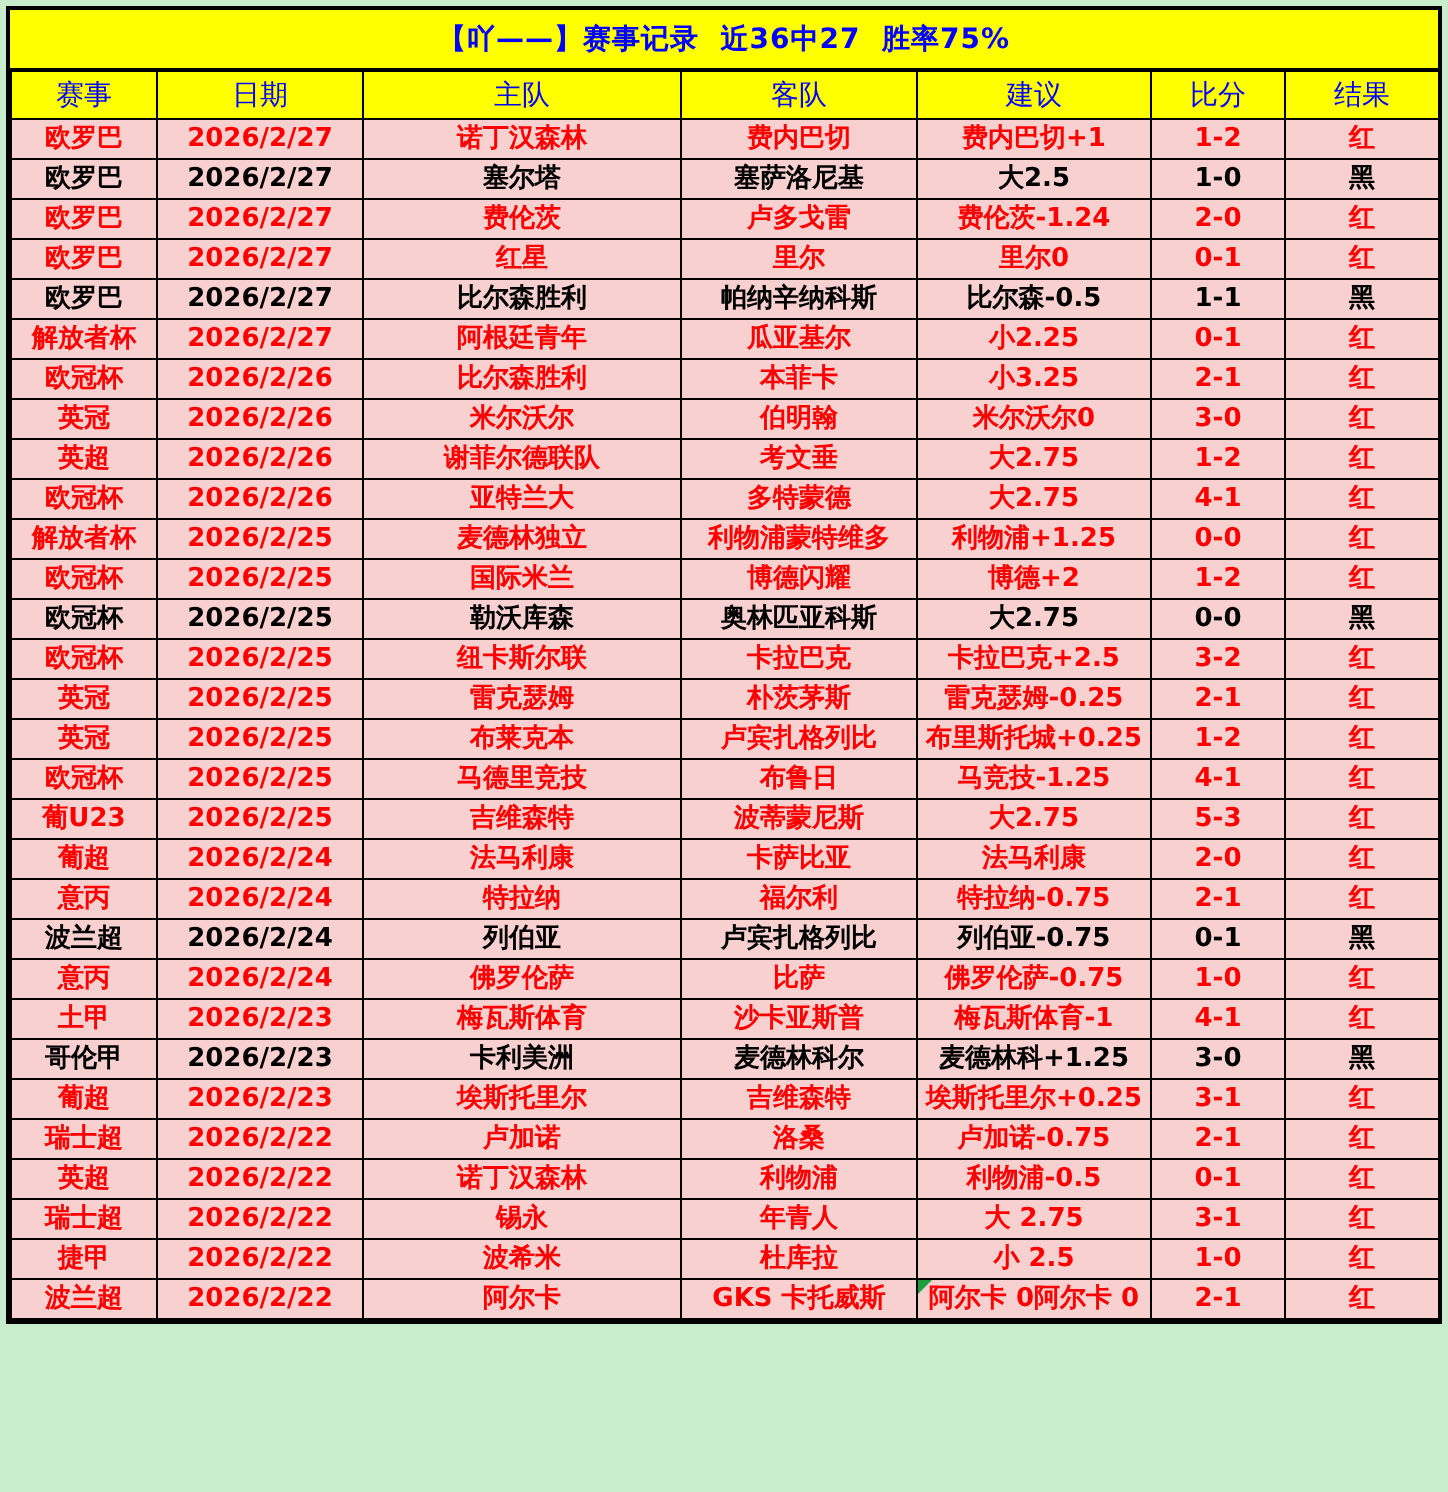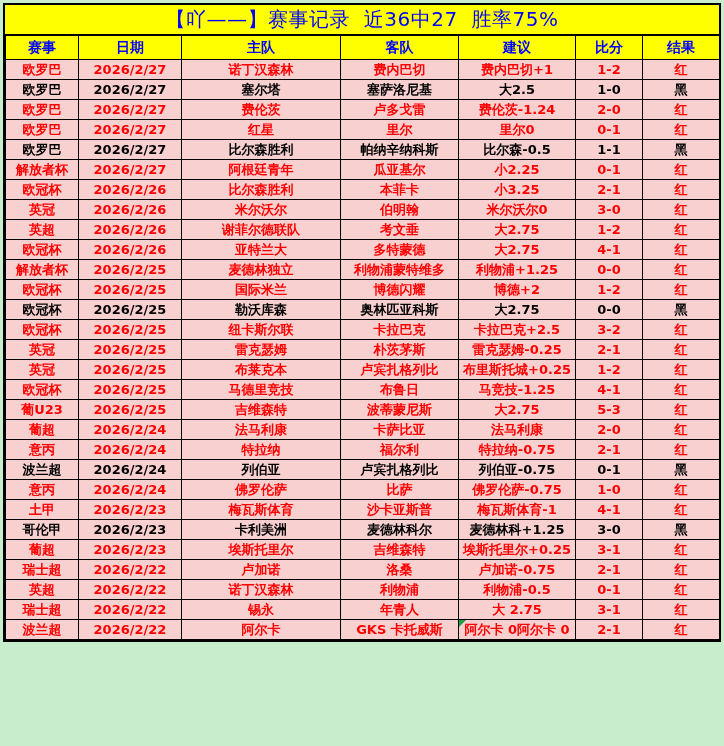--- a/index.html
+++ b/index.html
@@ -8,33 +8,33 @@
     background: var(--page-bg, #c7edcc);
     font-family: "DejaVu Sans", "Liberation Sans", sans-serif;
   }
   .sheet {
     position:absolute; top:3px; left:3px; width:718px;
     border:2px solid #000; background: var(--row-bg, #f8d0d0);
   }
   .title-bar {
     height:30px; background: var(--title-bg, #ffff00);
     color: var(--title-fg, #0000ff);
-    font-size:20px; font-weight:normal;
+    font-size:14px; font-weight:bold;
     display:flex; align-items:center; justify-content:center;
     white-space:pre; border-bottom:1px solid #000;
     letter-spacing:0.5px;
   }
   table { border-collapse:collapse; table-layout:fixed; width:100%; }
   th, td {
     border:1px solid #000; text-align:center; vertical-align:middle;
     overflow:hidden; white-space:pre;
   }
   thead th {
     height:24px; background: var(--title-bg, #ffff00);
-    color: var(--title-fg, #0000ff); font-size:14px; font-weight:bold;
+    color: var(--title-fg, #0000ff); font-size:14px; font-weight:normal;
   }
   tbody td {
     height:19px; font-size:13px; font-weight:600; line-height:19px;
     background: var(--row-bg, #f8d0d0);
   }
   tr.red  td { color: var(--red, #ff0000); }
   tr.black td { color: var(--black, #000000); }
   .marker {
     position:absolute; top:0; left:0; width:0; height:0;
     border-top:7px solid var(--marker-green, #1e9e3e);
@@ -314,20 +314,29 @@
         <tr class="red">
           <td>瑞士超</td>
           <td>2026/2/22</td>
           <td>锡永</td>
           <td>年青人</td>
           <td>大 2.75</td>
           <td>3-1</td>
           <td>红</td>
         </tr>
         <tr class="red">
+          <td>捷甲</td>
+          <td>2026/2/22</td>
+          <td>波希米</td>
+          <td>杜库拉</td>
+          <td>小 2.5</td>
+          <td>1-0</td>
+          <td>红</td>
+        </tr>
+        <tr class="red">
           <td>波兰超</td>
           <td>2026/2/22</td>
           <td>阿尔卡</td>
           <td>GKS 卡托威斯</td>
           <td style="position: relative;"><i class="marker"></i>阿尔卡 0阿尔卡 0</td>
           <td>2-1</td>
           <td>红</td>
         </tr>
       </tbody>
   </table>

